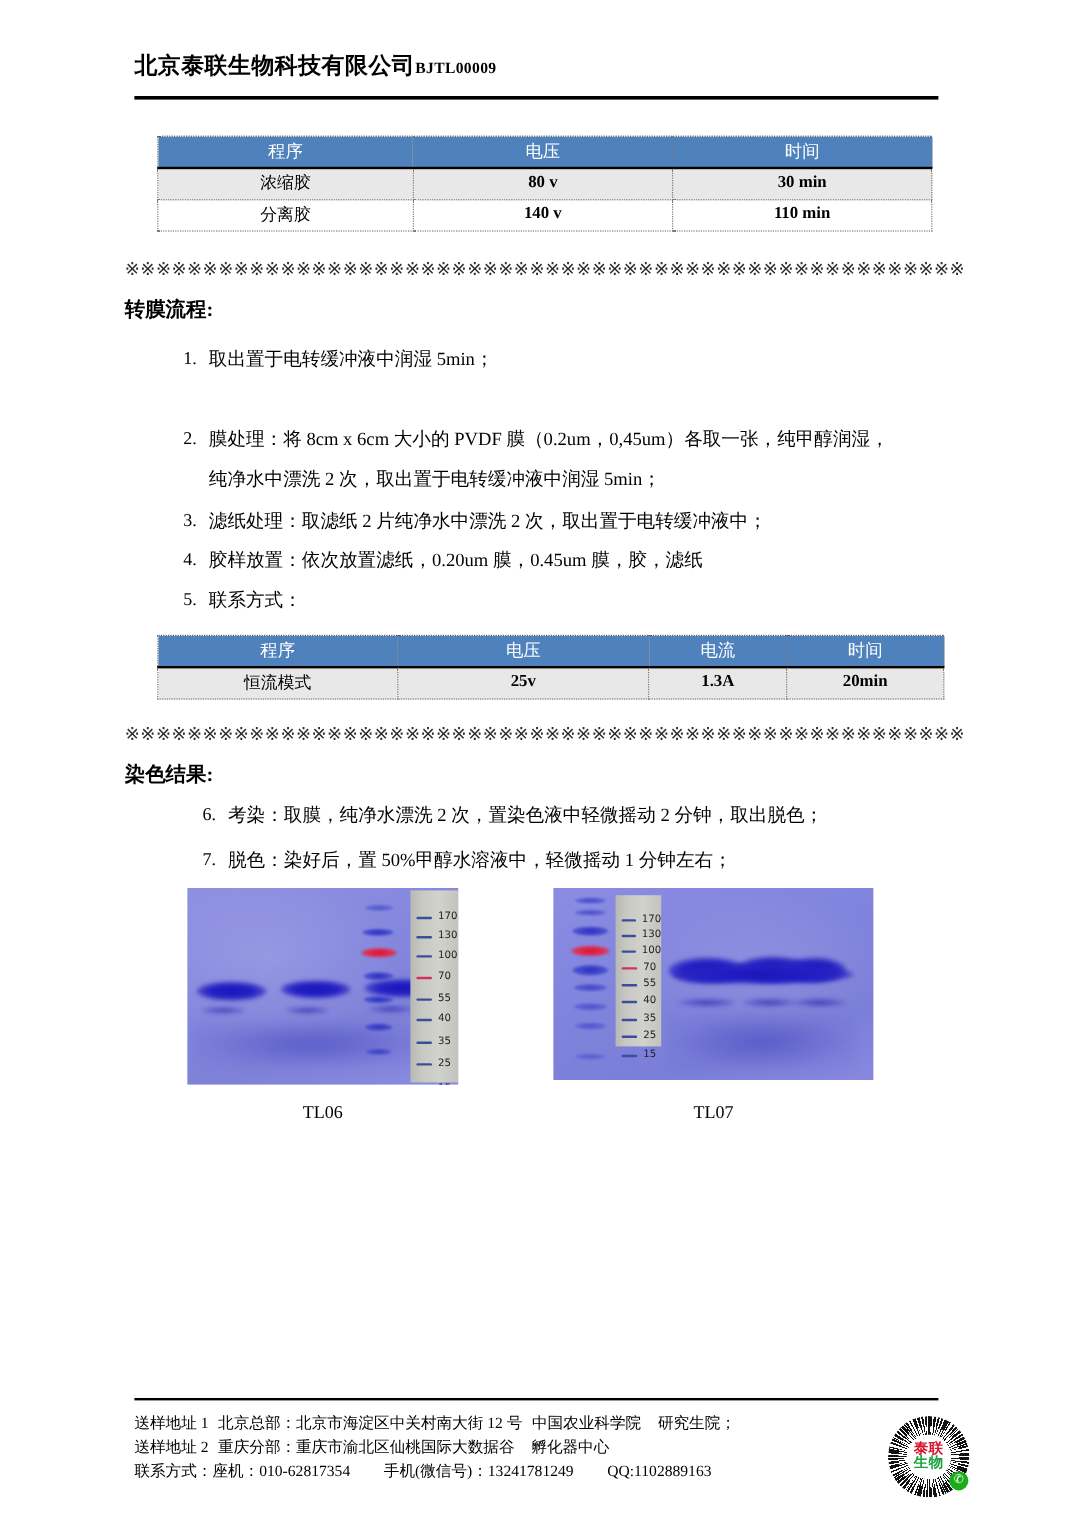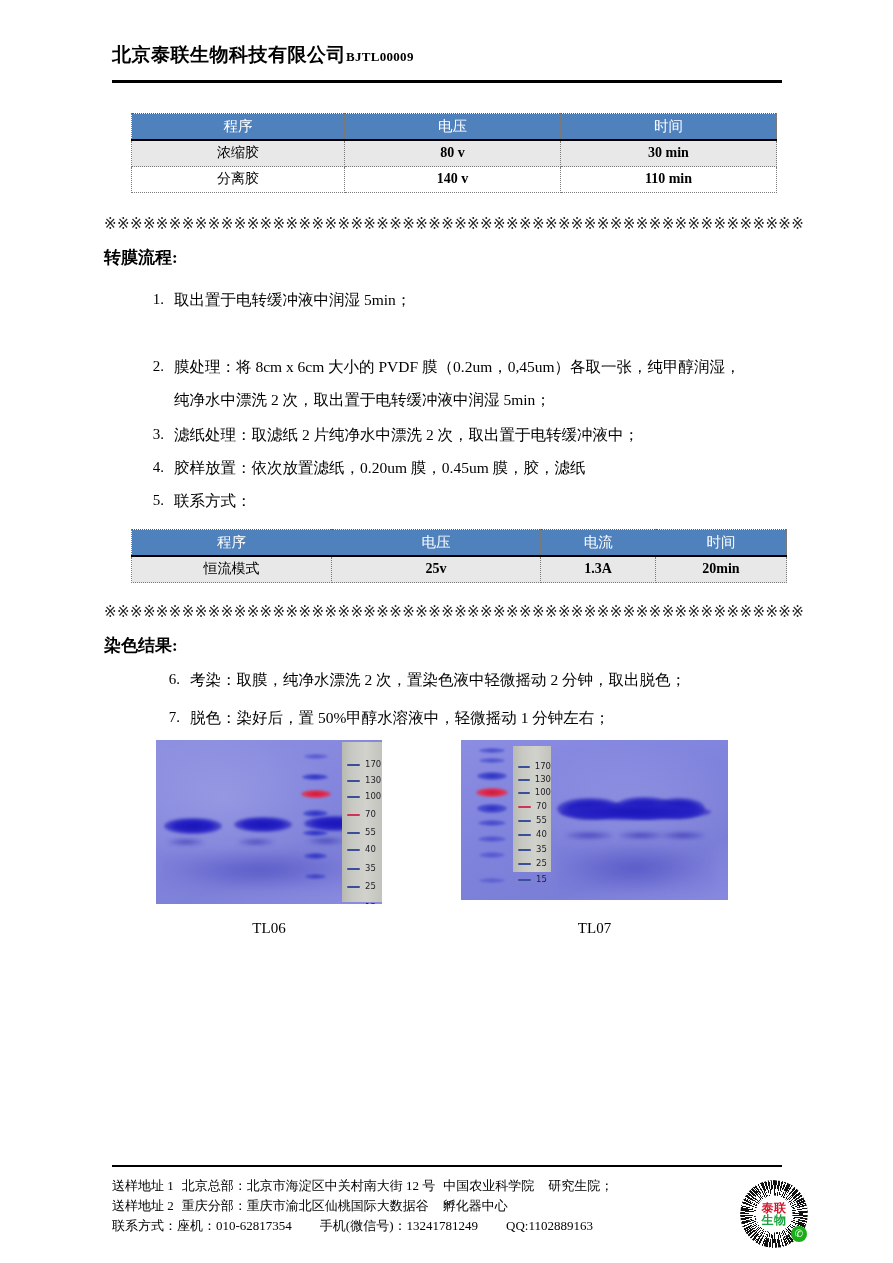--- a/index.html
+++ b/index.html
@@ -305,20 +305,21 @@
     position: absolute;
     left: 0; right: 0;
     top: 50%;
     transform: translateY(-52%);
     text-align: center;
     color: #d5152b;
     font-size: 12px;
     font-weight: bold;
     line-height: 12px;
     letter-spacing: .5px;
+    font-family: Liberation Mono, monospace;
   }
   .qr-center-text .l2 { color: #18a33c; display: block; }
   .wechat-badge {
     position: absolute;
     right: 1px;
     bottom: 6px;
     width: 16px;
     height: 16px;
     border-radius: 50%;
     background: #1aad19;

